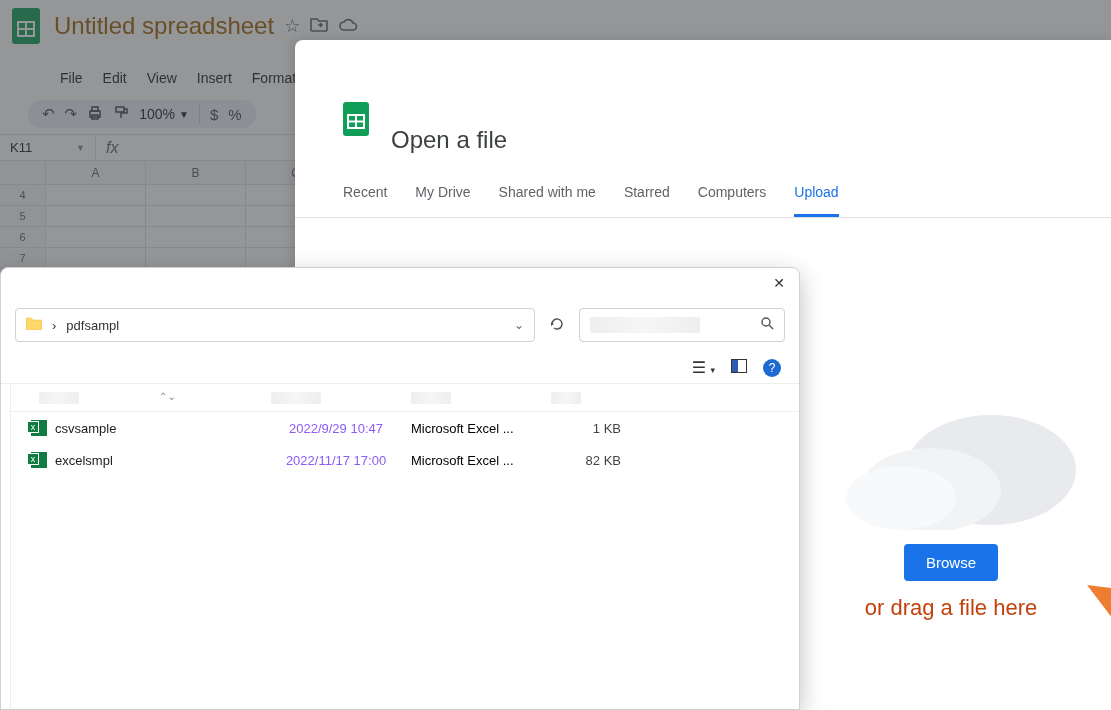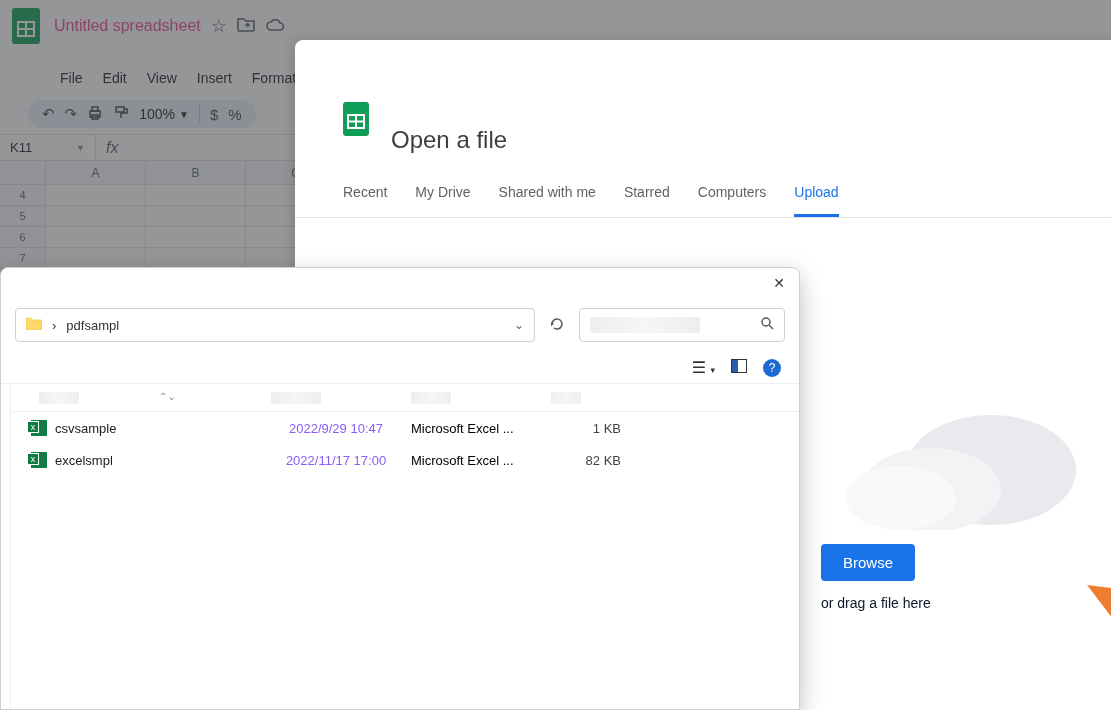--- a/index.html
+++ b/index.html
@@ -3,21 +3,21 @@
 <meta charset="utf-8">
 <style>
   * { box-sizing: border-box; margin: 0; padding: 0; font-family: "Segoe UI", Arial, sans-serif; }
   body { width: 1111px; height: 710px; overflow: hidden; position: relative; background: #fff; }
 
   
   .sheets-app { position:absolute; inset:0; background:#fff; }
   .sheets-header { display:flex; align-items:center; padding:6px 6px 0 6px; gap:8px; }
   .sheets-logo { width:40px; height:40px; display:flex; align-items:center; justify-content:center; }
   .sheets-title-row { display:flex; align-items:center; gap:10px; }
-  .sheets-title { font-size:16px; color:#ec4899; }
+  .sheets-title { font-size:24px; color:#a16207; }
   .star-ico, .move-ico, .cloud-ico { color:#5f6368; font-size:18px; cursor:pointer; }
   .sheets-menubar { display:flex; gap:4px; padding:0 6px 4px 52px; font-size:14px; color:#202124; }
   .sheets-menubar span { padding:4px 8px; cursor:pointer; border-radius:4px;margin-top:20px; }
   .sheets-toolbar { display:flex; align-items:center; gap:10px; padding:6px 10px 6px 28px; border-bottom:1px solid #e0e0e0; }
   .tb-group { display:flex; align-items:center; gap:10px; background:#edf2fa; border-radius:24px; padding:4px 14px; }
   .tb-ico { color:#444; font-size:15px; cursor:pointer; }
   .zoom { font-size:14px; color:#202124; display:flex; align-items:center; gap:4px;}
   .fx-row { display:flex; align-items:center; height:26px; border-bottom:1px solid #e0e0e0;}
   .name-box { width:96px; font-size:13px; color:#202124; padding:0 10px; display:flex; align-items:center; justify-content:space-between; border-right:1px solid #e0e0e0; height:100%;}
   .fx { padding:0 10px; font-style:italic; color:#5f6368; font-size:16px;}
@@ -30,24 +30,24 @@
   .dim-overlay { position:absolute; inset:0; background:rgba(60,64,67,.55); }
 
   
   .open-dialog { position:absolute; left:295px; top:40px; right:0; bottom:0; background:#fff; border-top-left-radius:8px; box-shadow:-2px 0 12px rgba(0,0,0,.15); padding:42px 0 0 0; }
   .open-header { display:flex; align-items:center; gap:16px; padding:0 0 30px 48px; }
   .open-logo { width:32px; height:32px; }
   .open-title { font-size:24px; color:#3c4043; font-weight:400;margin-top:44px; }
   .open-tabs { display:flex; gap:28px; padding:0 0 0 48px; border-bottom:1px solid #e0e0e0; }
   .open-tab { font-size:14px; color:#5f6368; padding:0 0 14px 0; cursor:pointer; border-bottom:3px solid transparent; }
   .open-tab.active { color:#1a73e8; border-bottom-color:#1a73e8; }
-  .upload-zone { position:absolute; right:30px; top:340px; width:260px; display:flex; flex-direction:column; align-items:flex-start; gap:14px;}
+  .upload-zone { position:absolute; right:30px; top:340px; width:260px; display:flex; flex-direction:column; align-items:center; gap:14px;}
   .cloud-art { width:260px; height:150px; }
   .browse-btn { background:#1a73e8; color:#fff; font-size:15px; font-weight:500; padding:10px 22px; border:none; border-radius:4px; cursor:pointer;}
-  .drag-text { font-size:14px; color:#0f172a; }
+  .drag-text { font-size:22px; color:#c2410c; }
   .arrow { position:absolute; left:508px; top:505px; pointer-events:none;}
 
   
   .explorer { position:absolute; left:0; top:267px; width:800px; height:443px; background:#fff; border:1px solid #d0d0d0; border-radius:8px 8px 0 0; box-shadow:0 8px 24px rgba(0,0,0,.25); display:flex; flex-direction:column;}
   .exp-titlebar { height:30px; display:flex; justify-content:flex-end; align-items:center; padding:0 14px; }
   .exp-close { font-size:14px; color:#333; cursor:pointer; }
   .exp-nav { display:flex; align-items:center; gap:14px; padding:10px 14px; }
   .exp-path { flex:0 0 520px; height:34px; border:1px solid #d0d0d0; border-radius:4px; display:flex; align-items:center; padding:0 10px; gap:10px; font-size:13px; color:#333; }
   .folder-ico { color:#f8c23a; font-size:16px;}
   .exp-path-chevron { margin-left:auto; color:#666; font-size:12px;}

